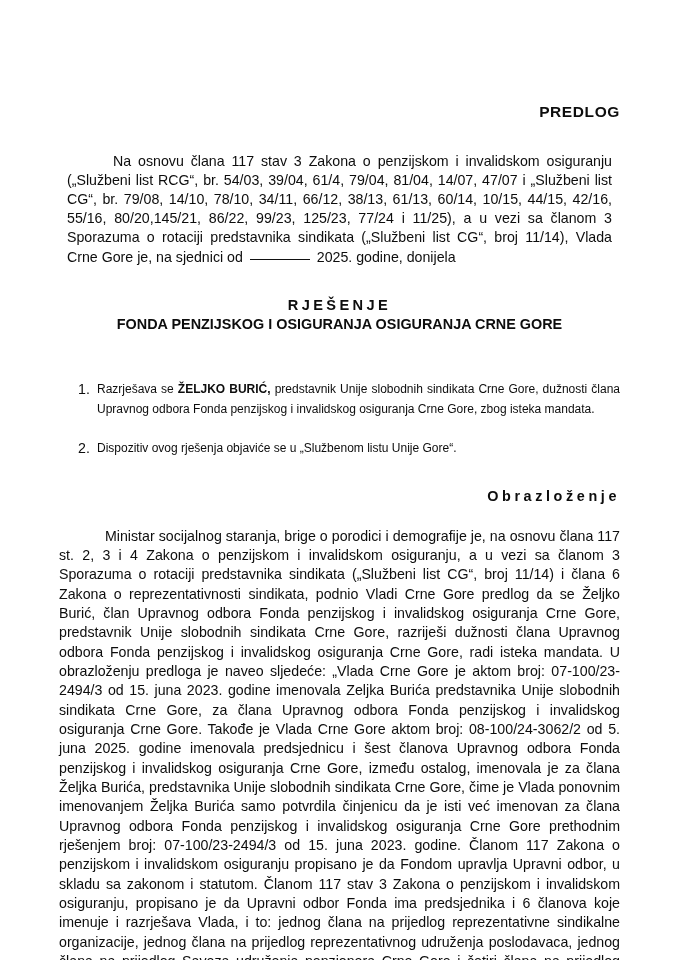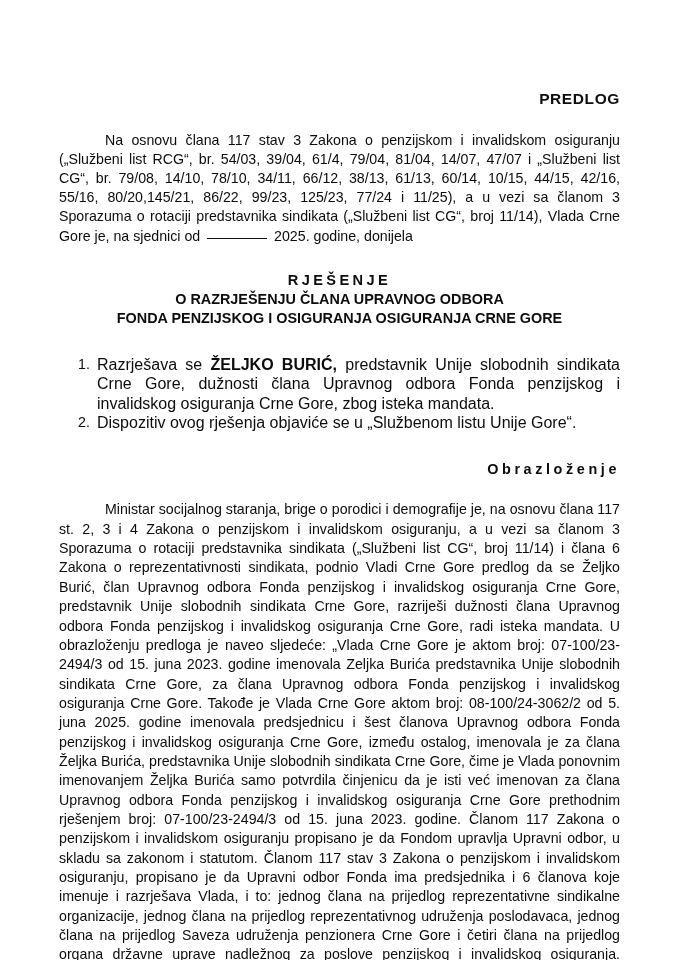--- a/index.html
+++ b/index.html
@@ -14,37 +14,37 @@
     font-family: "Liberation Sans", sans-serif;
     color: #0d0d0d;
     -webkit-font-smoothing: antialiased;
   }
 
   .page {
     position: relative;
     width: 679px;
     height: 960px;
     box-sizing: border-box;
-    padding: 4px 59px;
+    padding: 17px 59px;
   }
 
   
   .doc-label {
     text-align: right;
     font-size: 15.5px;
     font-weight: bold;
     letter-spacing: 0.6px;
     margin: 0;
     padding-top: 86px;
     line-height: 1.2;
   }
 
   
   .preamble {
-    margin: 0;
+    margin: 8px;
     padding-top: 22px;
     font-size: 14.2px;
     line-height: 19.2px;
     text-align: justify;
     text-indent: 46px;
     hyphens: none;
   }
   .blank-fill {
     display: inline-block;
     width: 60px;
@@ -77,24 +77,25 @@
   ol.dispositive {
     margin: 0;
     padding: 22px 0 0 0;
     list-style: none;
     counter-reset: disp;
   }
   ol.dispositive > li {
     counter-increment: disp;
     position: relative;
     padding-left: 38px;
-    font-size: 16px;
+    font-size: 12px;
     line-height: 19.4px;
     text-align: justify;
     margin-bottom: 0;
+    margin-top: 20px;
   }
   ol.dispositive > li::before {
     content: counter(disp) ".";
     position: absolute;
     left: 19px;
     top: 0;
     font-size: 14.2px;
     line-height: 19.4px;
   }
   ol.dispositive > li b { font-weight: bold; }
@@ -125,21 +126,20 @@
 <body>
 
 <div class="page">
 
   <div class="doc-label">PREDLOG</div>
 
   <p class="preamble"><span>Na osnovu člana 117 stav 3 Zakona o penzijskom i invalidskom osiguranju („Službeni list RCG“, br. 54/03, 39/04, 61/4, 79/04, 81/04, 14/07, 47/07 i „Službeni list CG“, br. 79/08, 14/10, 78/10, 34/11, 66/12, 38/13, 61/13, 60/14, 10/15, 44/15, 42/16, 55/16, 80/20,145/21, 86/22, 99/23, 125/23, 77/24 i 11/25), a u vezi sa članom 3 Sporazuma o rotaciji predstavnika sindikata („Službeni list CG“, broj 11/14), Vlada Crne Gore je, na sjednici od </span><span class="blank-fill"></span><span> 2025. godine, donijela</span></p>
 
   <div class="title-block">
     <div class="title-main">RJEŠENJE</div>
-    <div class="title-sub">O RAZRJEŠENJU ČLANA UPRAVNOG ODBORA</div>
     <div class="title-sub">FONDA PENZIJSKOG I OSIGURANJA OSIGURANJA CRNE GORE</div>
   </div>
 
   <ol class="dispositive">
     <li><span>Razrješava se </span><b>ŽELJKO BURIĆ,</b><span> predstavnik Unije slobodnih sindikata Crne Gore, dužnosti člana Upravnog odbora Fonda penzijskog i invalidskog osiguranja Crne Gore,  zbog isteka mandata.</span></li>
     <li><span>Dispozitiv ovog rješenja objaviće se u „Službenom listu Unije Gore“.</span><b></b><span></span></li>
   </ol>
 
   <div class="reasoning-heading">Obrazloženje</div>
 

